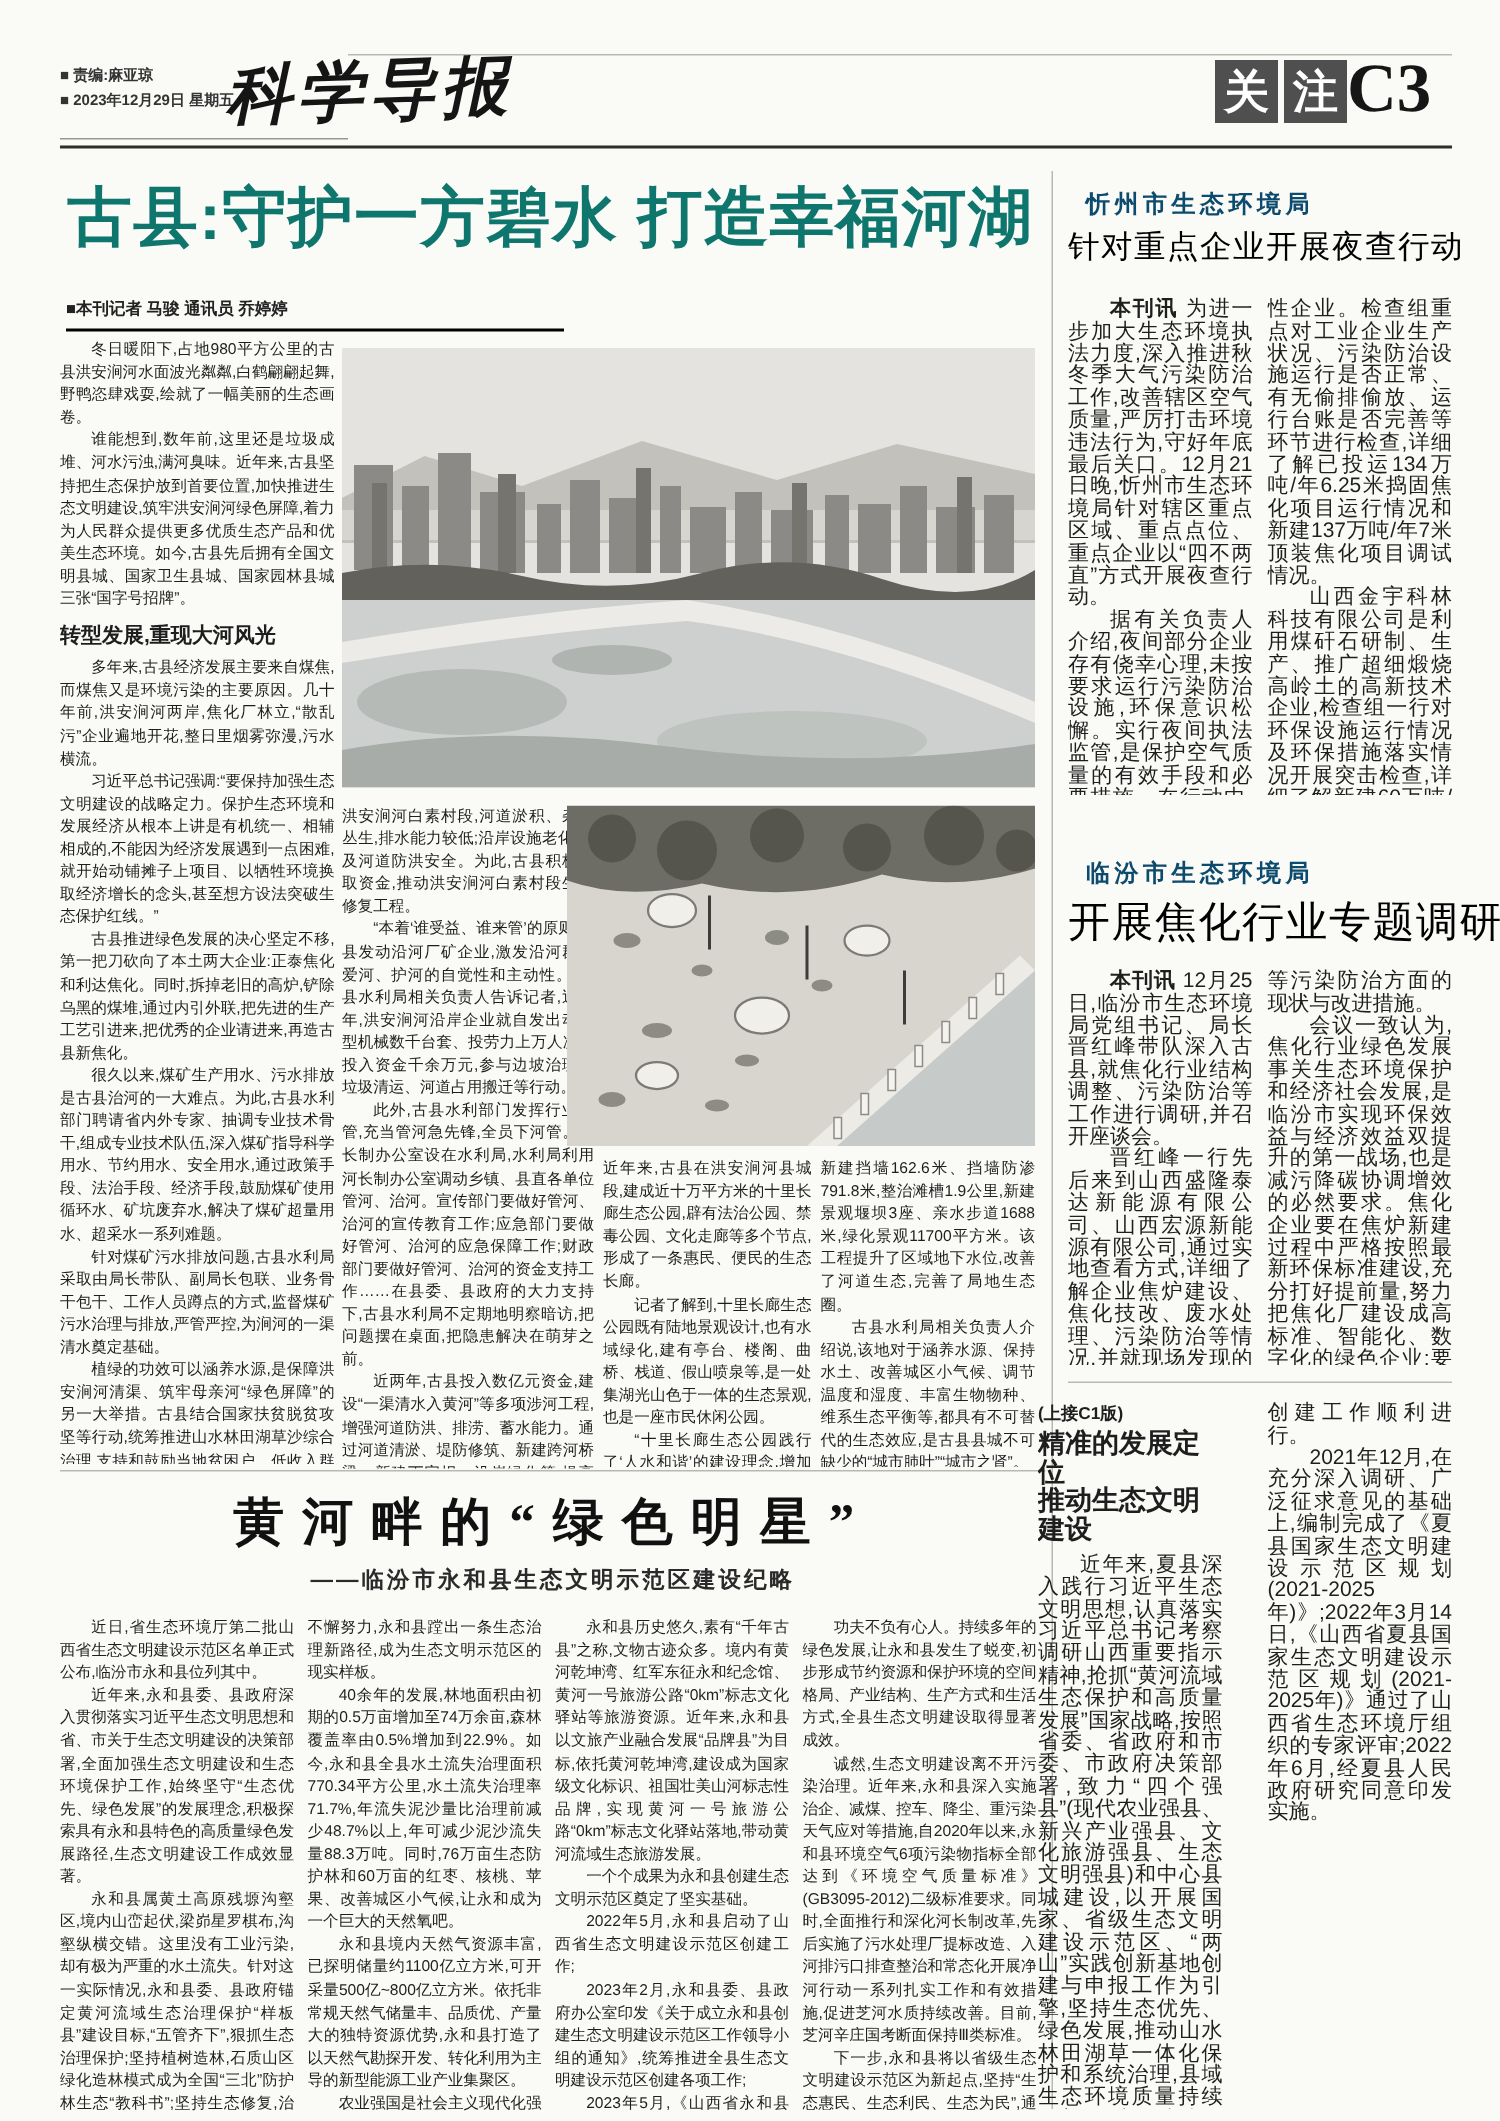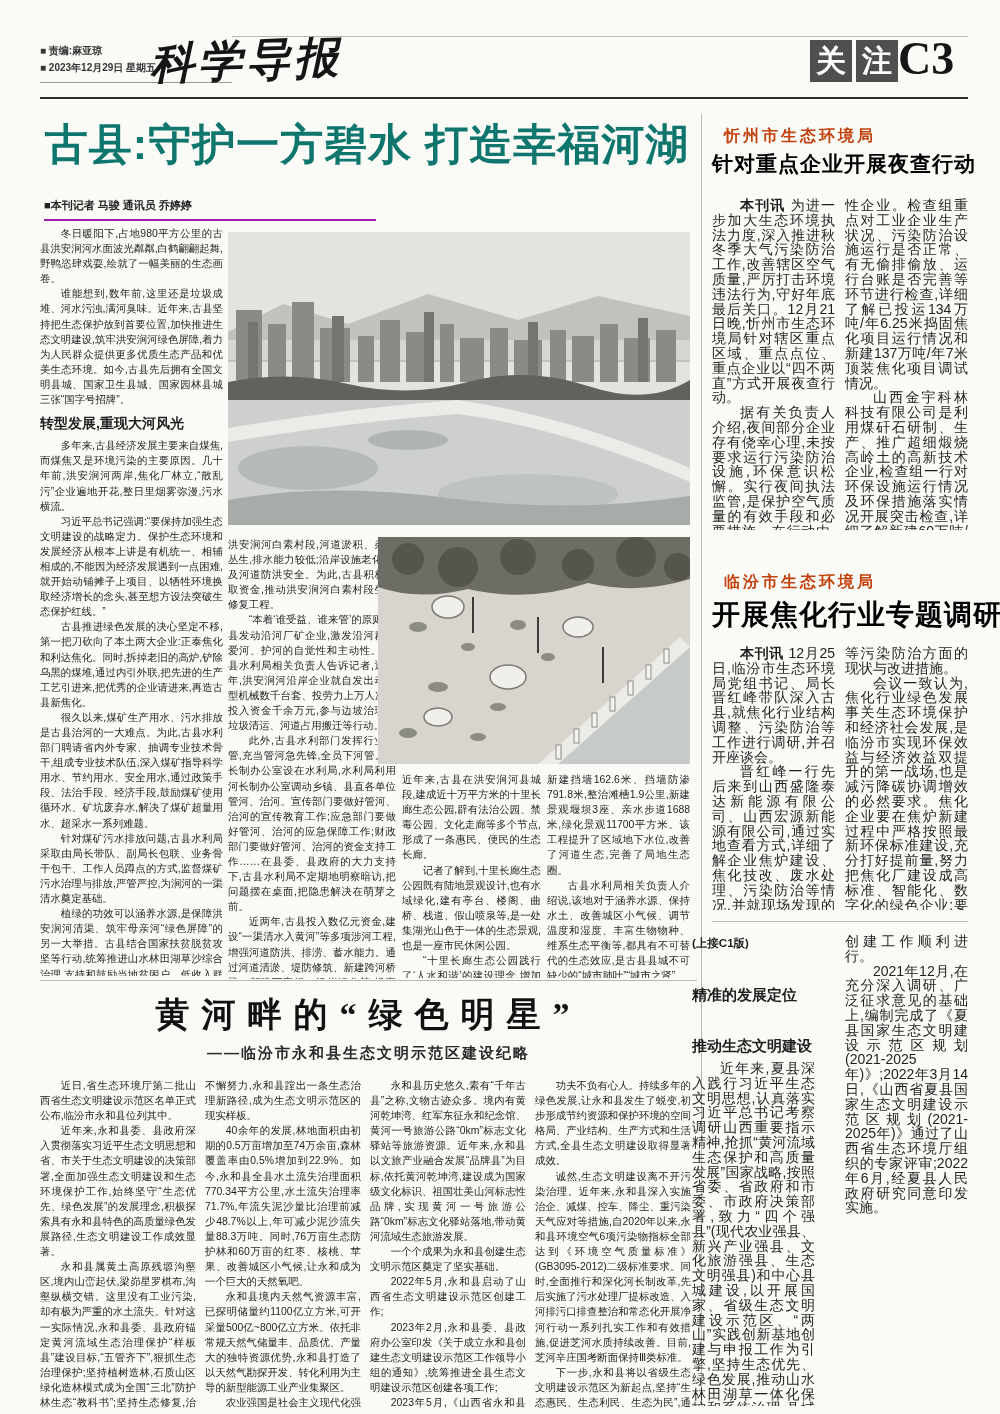--- a/index.html
+++ b/index.html
@@ -5,55 +5,55 @@
   html,body{margin:0;padding:0;}
   body{
     width:1000px;height:1414px;position:relative;
     background:#fafaf7;color:#1e1e1e;
     font-family:"Liberation Sans","DejaVu Sans",sans-serif;
   }
   .abs{position:absolute;}
   .rule{background:#b9b7b2;}
   
   .ed-block{left:40px;top:42px;width:192px;font-size:10px;line-height:17px;font-weight:bold;color:#333;
-            border-bottom:1px solid #9a9892;padding-bottom:6px;}
+            border-bottom:1px solid #9a9892;padding-bottom:16px;}
   .top-rule{left:232px;top:36px;width:736px;height:1px;}
   .logo{left:150px;top:30px;width:270px;font-family:"Liberation Serif","DejaVu Serif",serif;
         font-size:44px;font-weight:bold;font-style:italic;letter-spacing:4px;color:#151515;
         transform:rotate(-2deg);}
   .badge{width:42px;height:42px;background:#4f4f4f;color:#fff;font-weight:bold;font-size:30px;
          display:flex;align-items:center;justify-content:center;top:40px;}
   .pageno{left:898px;top:32px;font-family:"Liberation Serif","DejaVu Serif",serif;
           font-size:46px;font-weight:bold;color:#161616;}
   .header-rule{left:40px;top:97px;width:928px;height:2px;background:#2e2d2b;}
   
   .headline{left:40px;top:116px;width:654px;text-align:center;font-size:43px;font-weight:900;
             color:#0f766e;letter-spacing:1px;white-space:nowrap;}
   .byline{left:44px;top:198px;width:332px;font-size:11px;font-weight:bold;color:#222;
-          border-bottom:2px solid #a21caf;padding-bottom:6px;}
+          border-bottom:2px solid #000000;padding-bottom:6px;}
   .colbody{font-size:10.4px;line-height:15.1px;overflow:hidden;text-align:justify;}
   .colbody p{margin:0;}
   .flow-p{text-indent:2em;}
   .noindent{text-indent:0;}
   .flow-h{margin:9px 0 7px !important;font-size:14px;font-weight:bold;text-indent:0;}
   .sidecol{font-size:14px;line-height:14.8px;}
   
   .photo{overflow:hidden;background:#dcdbd7;}
   
   .btitle{left:40px;top:992px;width:657px;text-align:center;
           font-family:"Liberation Serif","DejaVu Serif",serif;
           font-size:34px;font-weight:bold;letter-spacing:12px;color:#111;white-space:nowrap;}
   .bsub{left:40px;top:1044px;width:657px;text-align:center;font-size:15px;letter-spacing:2px;color:#2a2a2a;font-weight:bold;}
   
   .side-rule{left:701px;top:114px;width:1px;height:1292px;}
-  .kicker{font-size:16px;font-weight:bold;letter-spacing:3px;color:#c2410c;}
-  .stitle{font-weight:700;color:#000;letter-spacing:1px;white-space:nowrap;}
+  .kicker{font-size:16px;font-weight:bold;letter-spacing:3px;color:#0c4a6e;}
+  .stitle{font-weight:400;color:#000;letter-spacing:1px;white-space:nowrap;}
   .s3-head{font-weight:bold;line-height:19px;}
   .s3-head .cont-note{font-size:11.5px;display:block;}
-  .s3-head .s3-sub{font-size:15px;display:block;margin-top:32px;}
+  .s3-head .s3-sub{font-size:18px;display:block;}
 </style>
 </head>
 <body>
 
 <div class="abs rule top-rule"></div>
 <div class="abs ed-block">
   <div>■ 责编:麻亚琼</div>
   <div>■ 2023年12月29日 星期五</div>
 </div>
 <div class="abs logo">科学导报</div>

